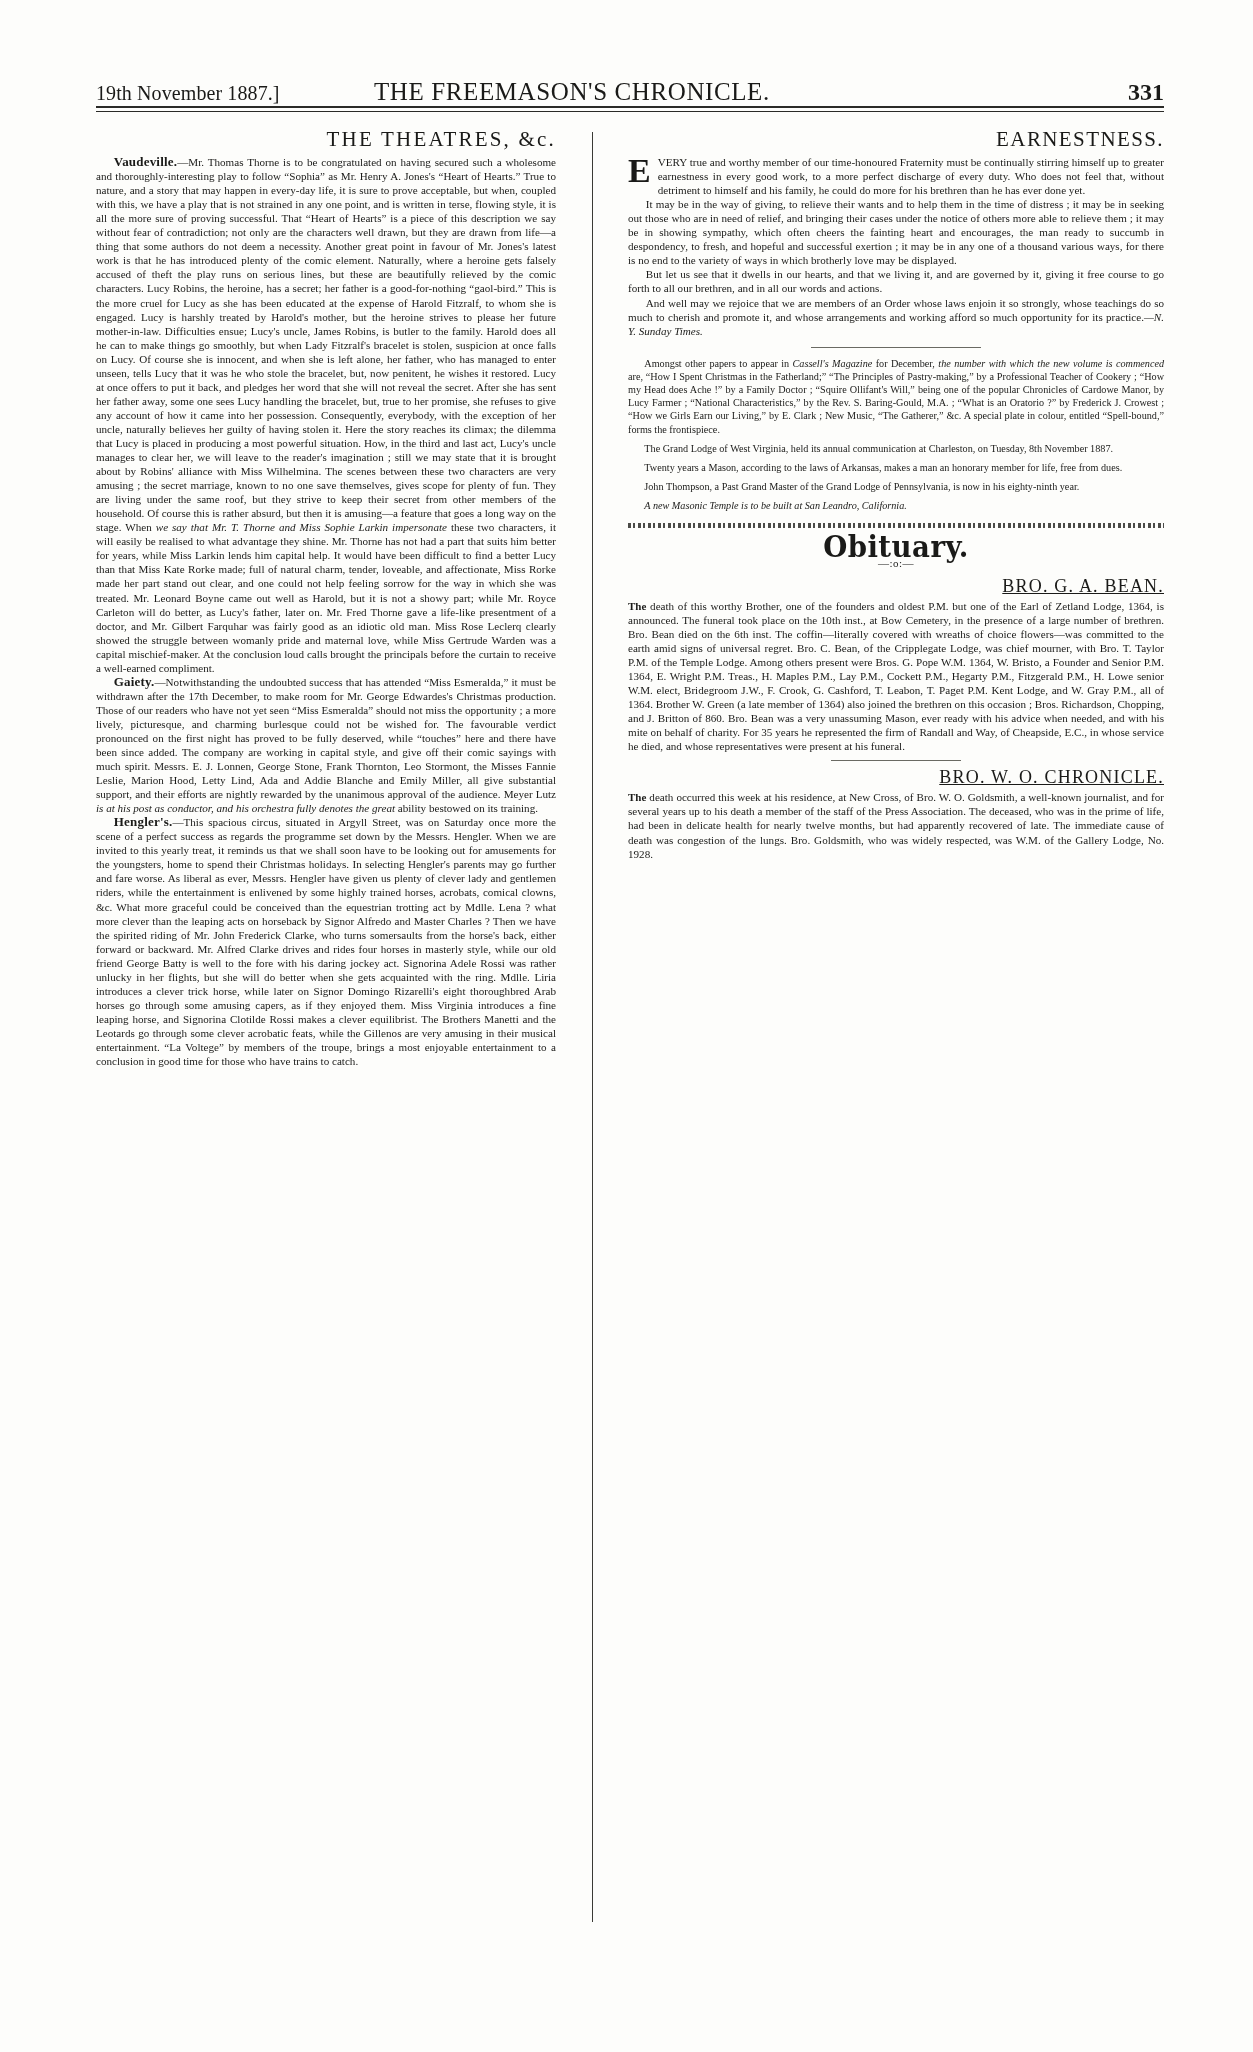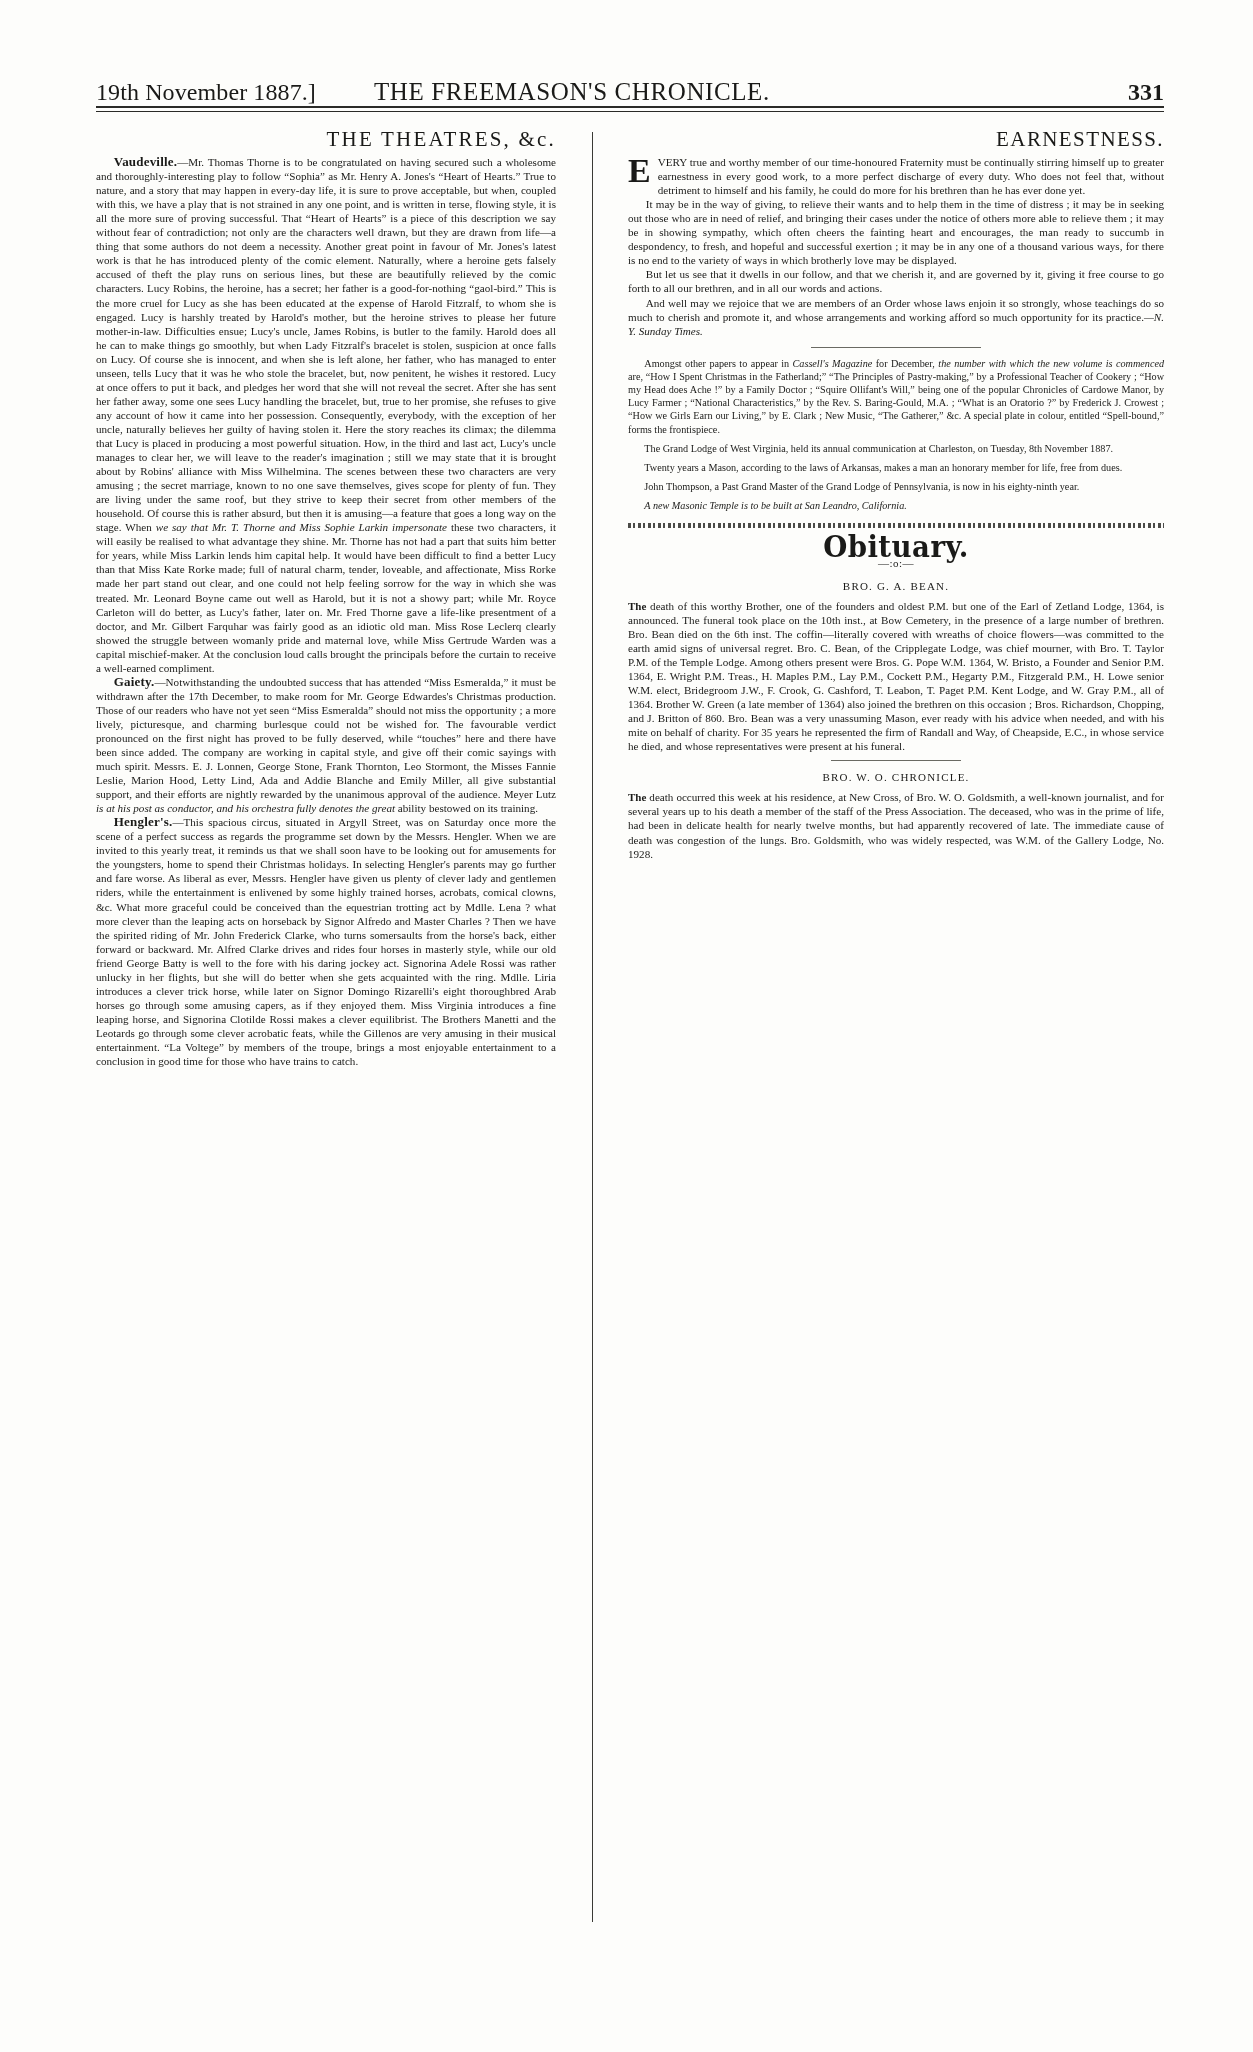--- a/index.html
+++ b/index.html
@@ -30,21 +30,21 @@
     position: absolute;
     left: 96px;
     top: 68px;
     width: 1068px;
     height: 34px;
     display: flex;
     align-items: baseline;
     justify-content: flex-start;
   }
   .mh-date {
-    font-size: 24px;
+    font-size: 20px;
     letter-spacing: .1px;
     white-space: nowrap;
     width: 248px;
   }
   .mh-title {
     font-size: 25px;
     font-weight: 400;
     letter-spacing: .6px;
     white-space: nowrap;
     flex: 1;
@@ -162,25 +162,26 @@
     margin: 4px 0 2px 0;
     transform: scaleX(.92);
   }
   .obit-orn {
     text-align: center;
     font-size: 11px;
     letter-spacing: .5px;
     margin: 0 0 8px 0;
   }
   .obit-name {
-    text-align: center;
-    font-size: 11px;
+    text-align: right;
+    font-size: 18px;
     letter-spacing: 1.2px;
     font-weight: 400;
     margin: 9px 0 6px 0;
+    text-decoration: underline;
   }
   .smallcaps-lead { font-size: 11px; font-weight: bold; }
 </style>
 </head>
 <body>
 
 <div class="page">
 
   <div class="masthead">
     <div class="mh-date">19th November 1887.]</div>
@@ -202,21 +203,21 @@
     <p><span class="lead">Hengler's.</span><span>—</span><span>This spacious circus, situated in Argyll Street, was on Saturday once more the scene of a perfect success as regards the programme set down by the Messrs. Hengler. When we are invited to this yearly treat, it reminds us that we shall soon have to be looking out for amusements for the youngsters, home to spend their Christmas holidays. In selecting Hengler's parents may go further and fare worse. As liberal as ever, Messrs. Hengler have given us plenty of clever lady and gentlemen riders, while the entertainment is enlivened by some highly trained horses, acrobats, comical clowns, &amp;c. What more graceful could be conceived than the equestrian trotting act by Mdlle. Lena ? what more clever than the leaping acts on horseback by Signor Alfredo and Master Charles ? Then we have the spirited riding of Mr. John Frederick Clarke, who turns somersaults from the horse's back, either forward or backward. Mr. Alfred Clarke drives and rides four horses in masterly style, while our old friend George Batty is well to the fore with his daring jockey act. Signorina Adele Rossi was rather unlucky in her flights, but she will do better when she gets acquainted with the ring. Mdlle. Liria introduces a clever trick horse, while later on Signor Domingo Rizarelli's eight thoroughbred Arab horses go through some amusing capers, as if they enjoyed them. Miss Virginia introduces a fine leaping horse, and Signorina Clotilde Rossi makes a clever equilibrist. The Brothers Manetti and the Leotards go through some clever acrobatic feats, while the Gillenos are very amusing in their musical entertainment. “La Voltege” by members of the troupe, brings a most enjoyable entertainment to a conclusion in good time for those who have trains to catch.</span></p>
 
   </div>
 
   <div class="col col-right">
 
     <h1 class="sect r">EARNESTNESS.</h1>
 
     <p class="noind"><span class="dropcap">E</span><span>VERY true and worthy member of our time-honoured Fraternity must be continually stirring himself up to greater earnestness in every good work, to a more perfect discharge of every duty. Who does not feel that, without detriment to himself and his family, he could do more for his brethren than he has ever done yet.</span></p>
     <p>It may be in the way of giving, to relieve their wants and to help them in the time of distress ; it may be in seeking out those who are in need of relief, and bringing their cases under the notice of others more able to relieve them ; it may be in showing sympathy, which often cheers the fainting heart and encourages, the man ready to succumb in despondency, to fresh, and hopeful and successful exertion ; it may be in any one of a thousand various ways, for there is no end to the variety of ways in which brotherly love may be displayed.</p>
-    <p>But let us see that it dwells in our follow, and that we cherish it, and are governed by it, giving it free course to go forth to all our brethren, and in all our words and actions.</p>
+    <p>But let us see that it dwells in our hearts, and that we living it, and are governed by it, giving it free course to go forth to all our brethren, and in all our words and actions.</p>
     <p><span>And well may we rejoice that we are members of an Order whose laws enjoin it so strongly, whose teachings do so much to cherish and promote it, and whose arrangements and working afford so much opportunity for its practice.</span><i>—N. Y. Sunday Times.</i></p>
 
     <div class="rule-short"></div>
 
     <div class="notes small">
       <p><span>Amongst other papers to appear in </span><i>Cassell's Magazine</i><span> for December, </span><i>the number with which the new volume is commenced</i><span> are, “How I Spent Christmas in the Fatherland;” “The Principles of Pastry-making,” by a Professional Teacher of Cookery ; “How my Head does Ache !” by a Family Doctor ; “Squire Ollifant's Will,” being one of the popular Chronicles of Cardowe Manor, by Lucy Farmer ; “National Characteristics,” by the Rev. S. Baring-Gould, M.A. ; “What is an Oratorio ?” by Frederick J. Crowest ; “How we Girls Earn our Living,” by E. Clark ; New Music, “The Gatherer,” &amp;c. A special plate in colour, entitled “Spell-bound,” forms the frontispiece.</span></p>
       <p>The Grand Lodge of West Virginia, held its annual communication at Charleston, on Tuesday, 8th November 1887.</p>
       <p>Twenty years a Mason, according to the laws of Arkansas, makes a man an honorary member for life, free from dues.</p>
       <p>John Thompson, a Past Grand Master of the Grand Lodge of Pennsylvania, is now in his eighty-ninth year.</p>
       <p class="it">A new Masonic Temple is to be built at San Leandro, California.</p>

